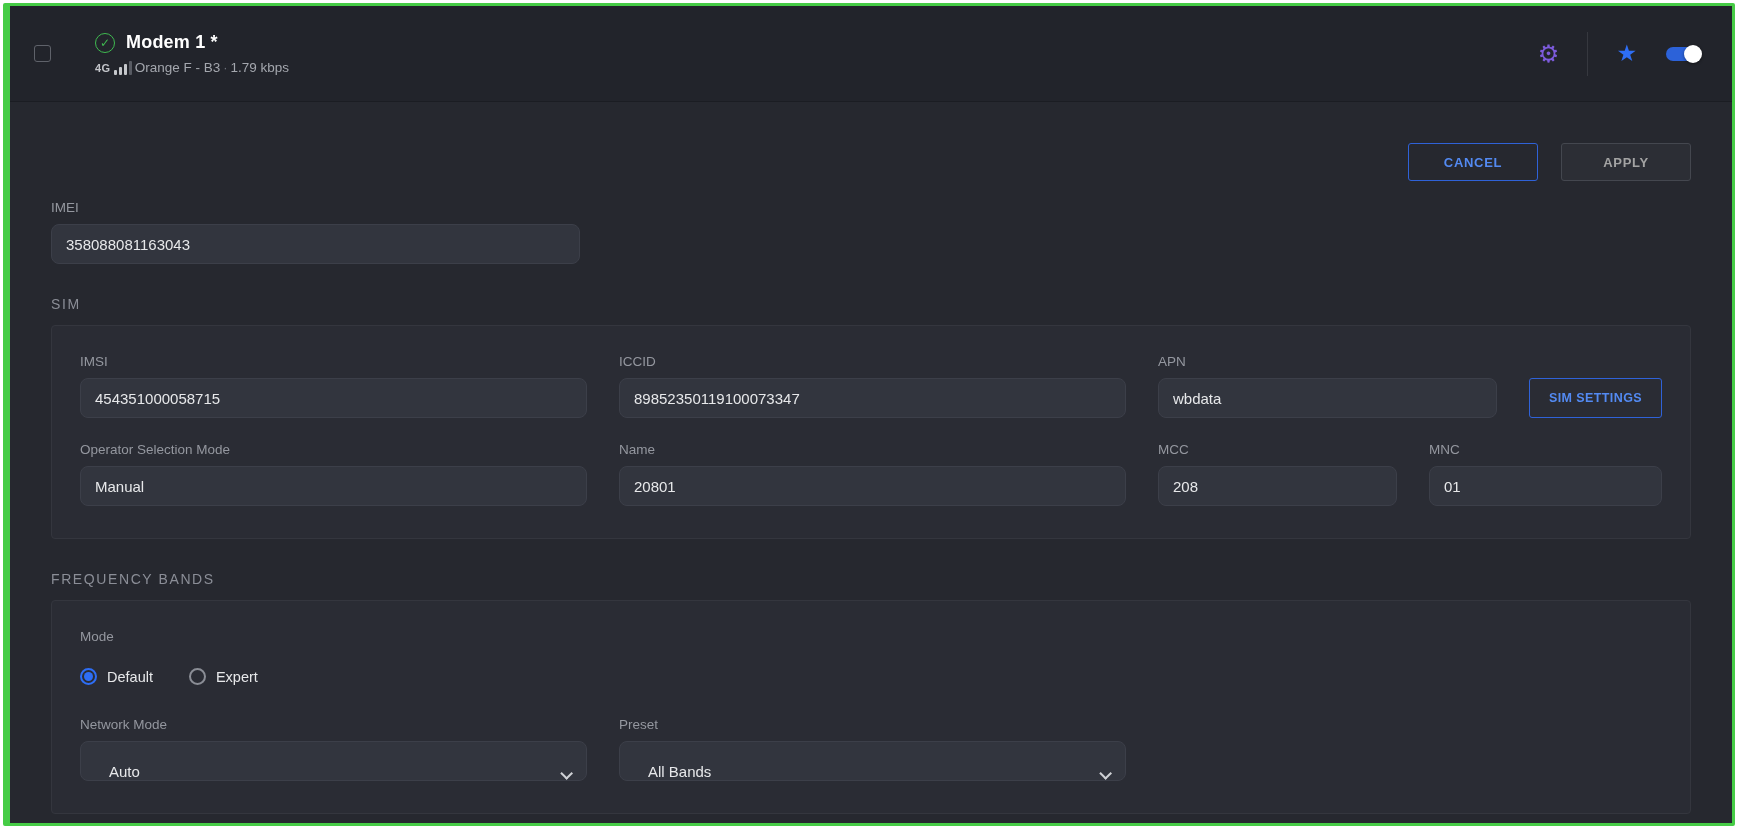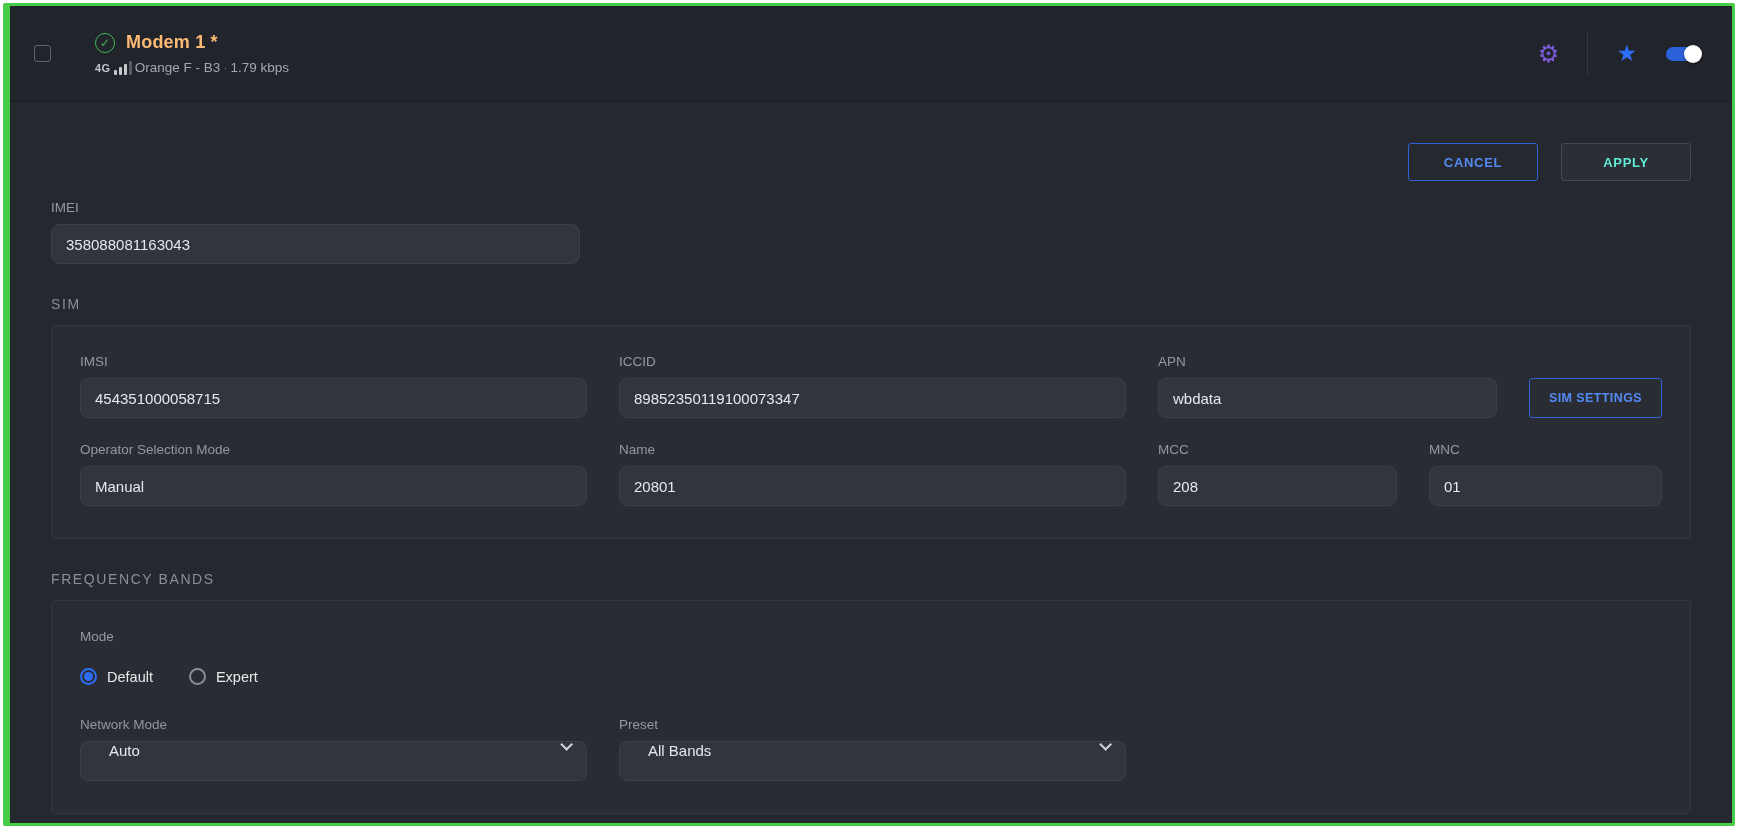--- a/index.html
+++ b/index.html
@@ -45,21 +45,21 @@
   .title-row { display: flex; align-items: center; gap: 11px; }
   .icon-glyph { font-family: "DejaVu Sans", sans-serif; line-height: 1; }
   .check-circle {
     width: 20px; height: 20px;
     border: 1.5px solid #3fb950;
     border-radius: 50%;
     color: #3fb950;
     font-size: 12px; font-weight: bold;
     display: flex; align-items: center; justify-content: center;
   }
-  .page-title { margin: 0; font-size: 18px; font-weight: 700; color: #fdba74; letter-spacing: .2px; }
+  .page-title { margin: 0; font-size: 18px; font-weight: 700; color: #ffffff; letter-spacing: .2px; }
   .subtitle-row { display: flex; align-items: center; gap: 3px; }
   .badge-4g { font-size: 11px; font-weight: 700; color: #c3c5ca; letter-spacing: .5px; }
   .signal { display: flex; align-items: flex-end; gap: 2px; height: 14px; }
   .signal i { display: block; width: 3px; background: #c6c8cc; border-radius: 1px; }
   .signal i:nth-child(1) { height: 5px; }
   .signal i:nth-child(2) { height: 8px; }
   .signal i:nth-child(3) { height: 11px; }
   .signal i:nth-child(4) { height: 14px; background: #585b63; }
   .operator, .speed { font-size: 13.5px; color: #a4a7ae; }
   .dot { color: #6d707a; font-size: 13px; }
@@ -73,21 +73,21 @@
   
   .main { flex: 1; padding: 0 41px; }
   .actions-row { display: flex; justify-content: flex-end; gap: 23px; margin-top: 41px; }
   .btn {
     height: 38px; min-width: 130px; padding: 0 18px;
     background: transparent; border-radius: 3px;
     font-size: 13px; font-weight: 600; letter-spacing: .7px;
     font-family: inherit; cursor: pointer;
   }
   .btn.blue { border: 1px solid #2f62d8; color: #538af2; }
-  .btn.disabled { border: 1px solid #44474f; color: #5eead4; background: #2c2e35; cursor: default; }
+  .btn.disabled { border: 1px solid #44474f; color: #a3a3a3; background: #2c2e35; cursor: default; }
   .field { flex: 0 0 auto; }
   .field > label { display: block; font-size: 13.5px; color: #94979f; margin-bottom: 9px; }
   .field input, .select {
     width: 100%; height: 40px;
     background: #32353e;
     border: 1px solid #3c3f49;
     border-radius: 8px;
     color: #e7e8ea;
     font-size: 15px;
     padding: 0 14px;
@@ -110,21 +110,21 @@
   .w-mcc { width: 239px; }
   .w-mnc { width: 233px; }
   .btn.sim-settings { min-width: 0; width: 133px; height: 40px; padding: 0 13px; font-size: 12.5px; letter-spacing: .4px; }
   .mode-label { font-size: 13.5px; color: #94979f; }
   .radio-row { display: flex; align-items: center; gap: 36px; margin-top: 24px; }
   .radio { display: flex; align-items: center; gap: 10px; font-size: 14.5px; color: #e7e8ea; cursor: pointer; }
   .radio-circle { position: relative; width: 17px; height: 17px; border-radius: 50%; border: 2px solid #8a8d95; }
   .radio.checked .radio-circle { border-color: #2e6ef5; }
   .radio.checked .radio-circle::after { content: ""; position: absolute; inset: 2px; border-radius: 50%; background: #2e6ef5; }
   .selects-row { margin-top: 32px; }
-  .select { display: flex; align-items: flex-start; justify-content: space-between; cursor: pointer; padding-left: 28px; }
+  .select { display: flex; align-items: flex-end; justify-content: space-between; cursor: pointer; padding-left: 28px; }
   .select .chev {
     width: 9px; height: 9px;
     border-right: 2px solid #cfd1d5;
     border-bottom: 2px solid #cfd1d5;
     transform: rotate(45deg) translateY(-3px);
     margin-right: 3px;
     flex: 0 0 auto;
   }
 </style>
 </head>

